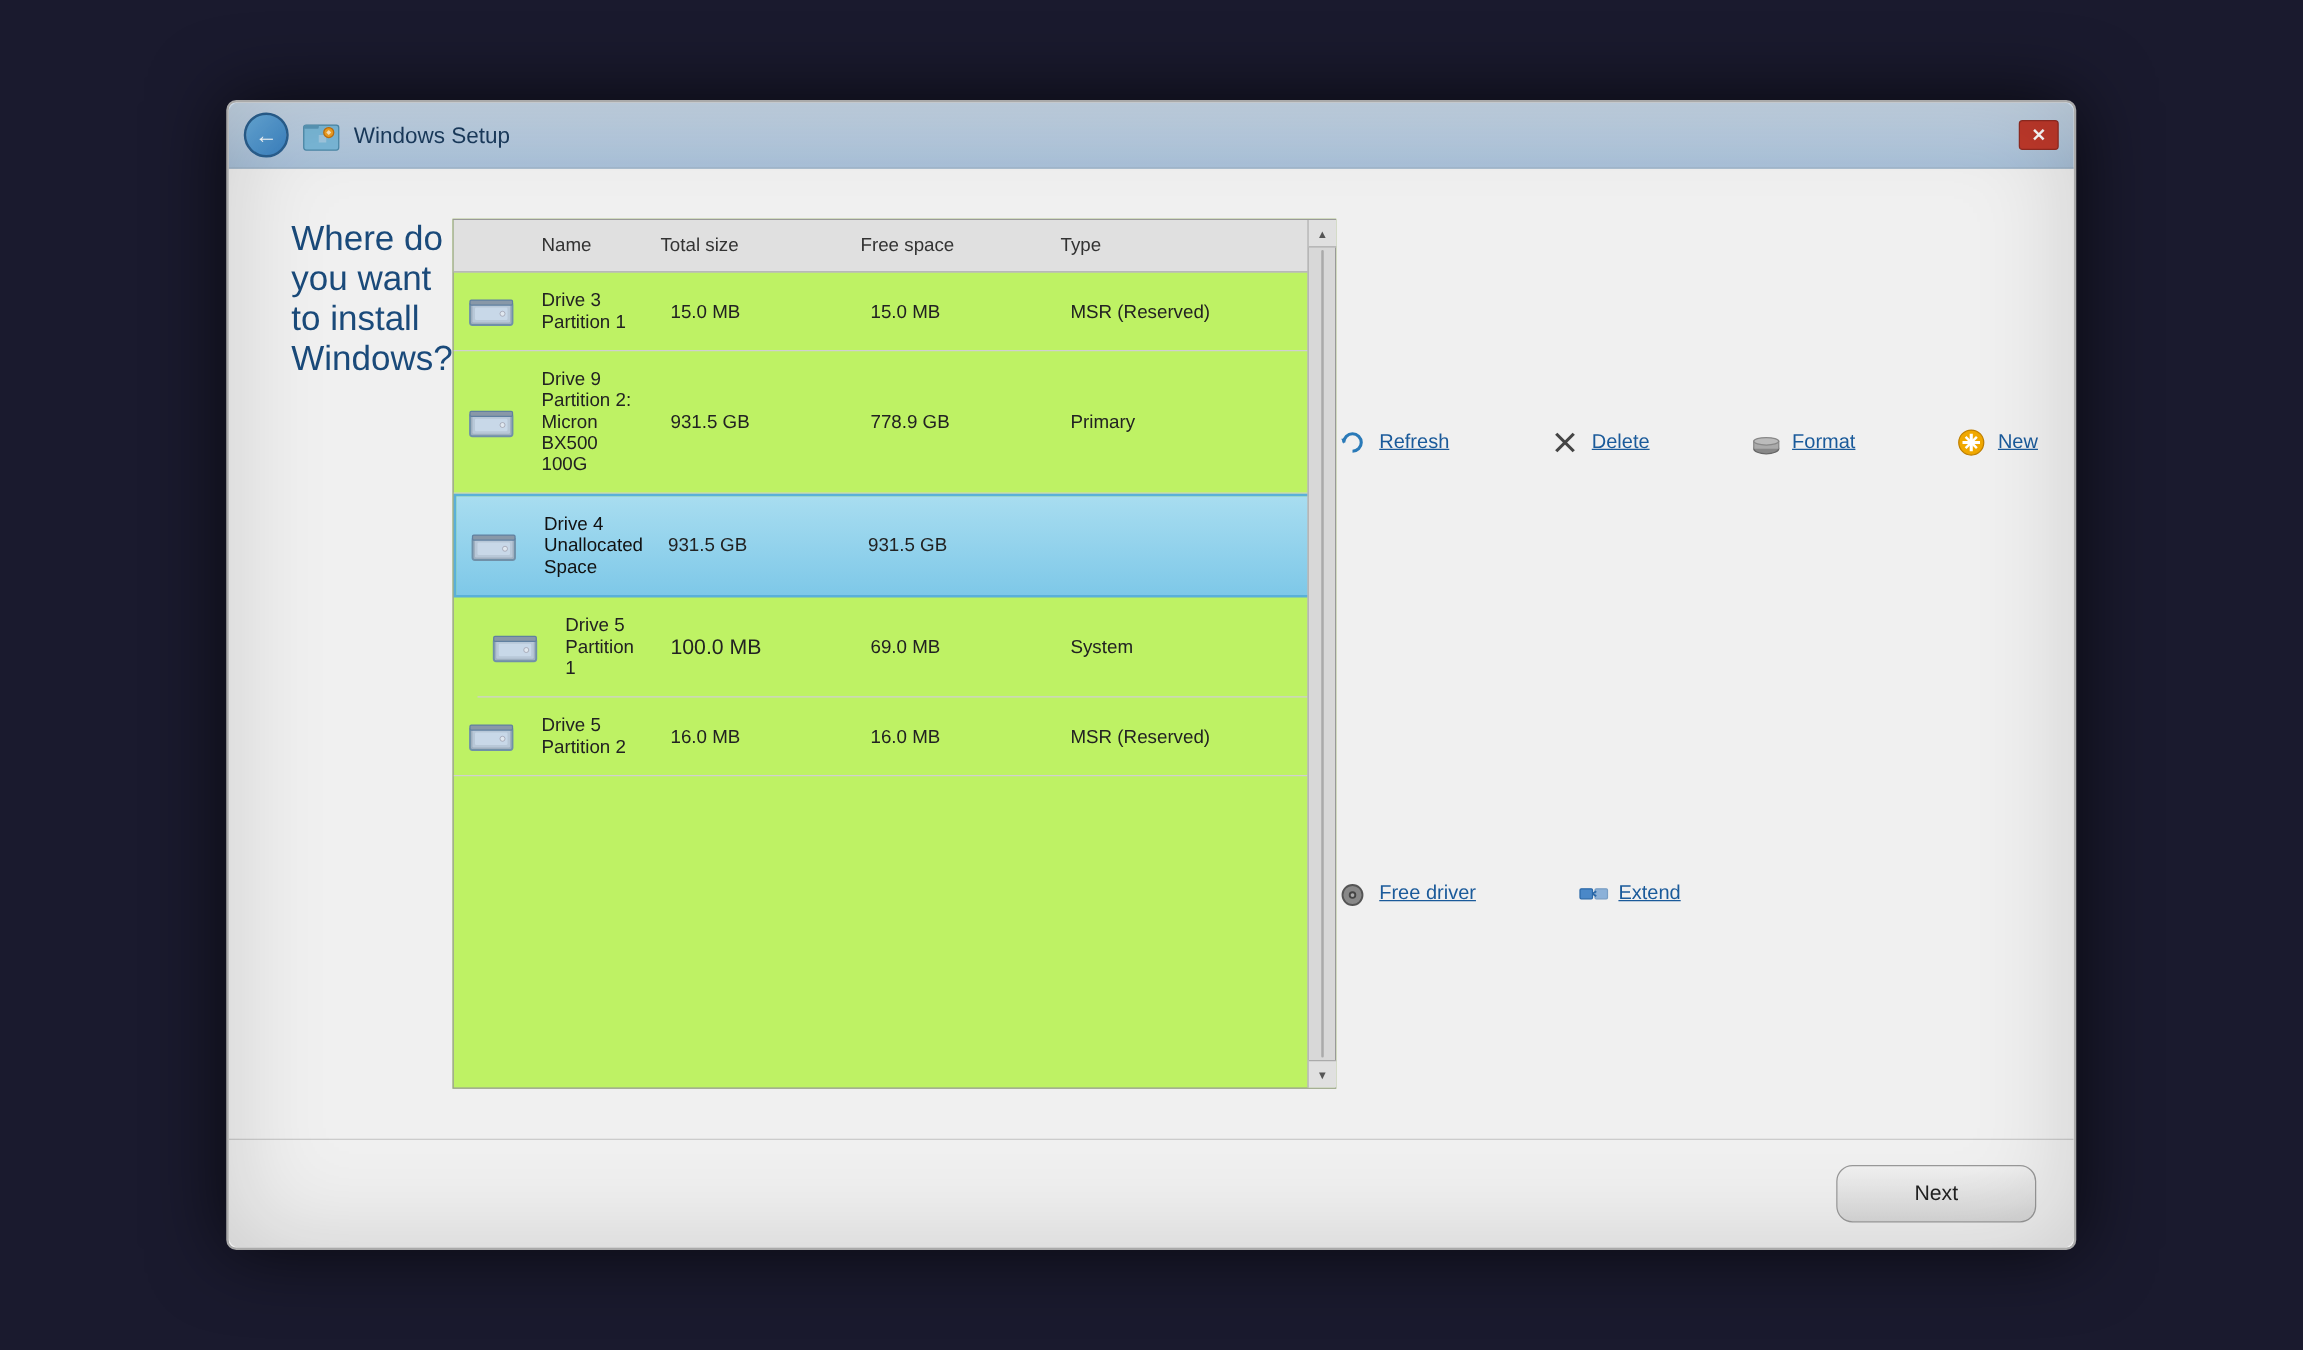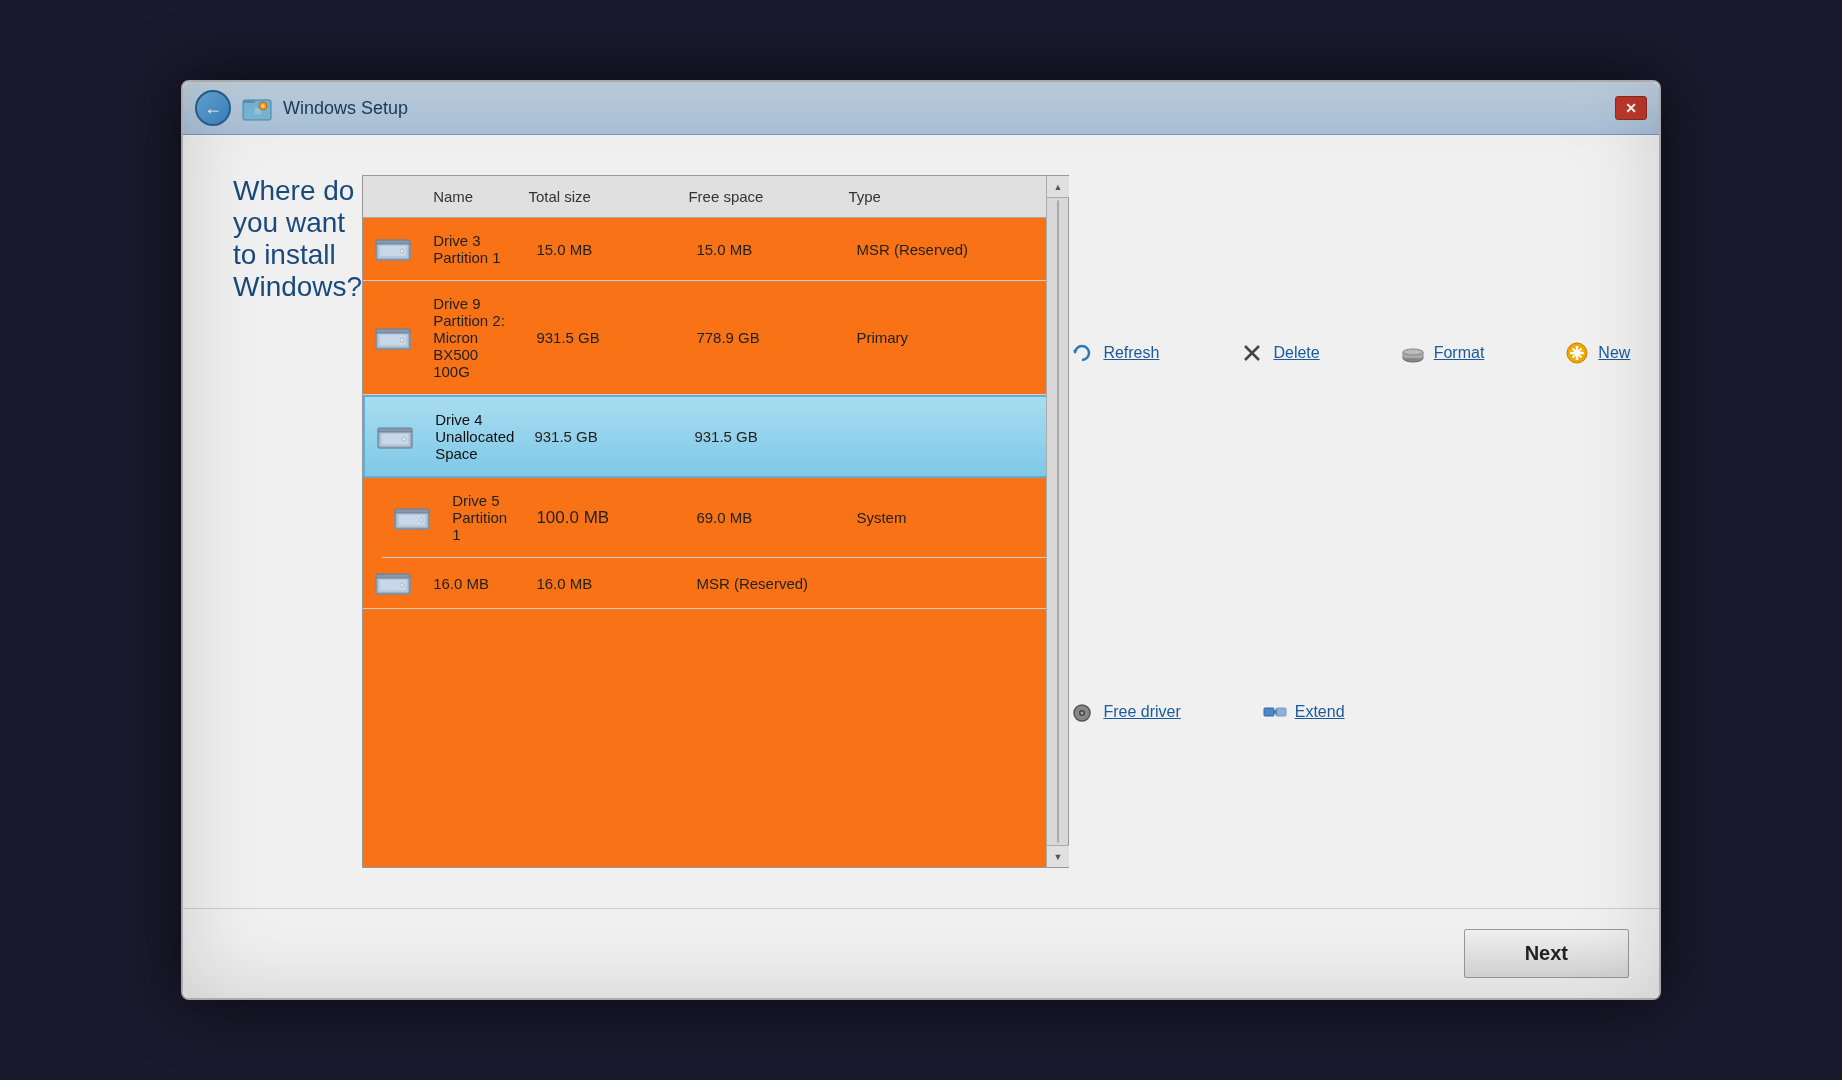--- a/index.html
+++ b/index.html
@@ -164,26 +164,25 @@
       justify-content: flex-end;
       padding: 20px 30px;
       background: #f0f0f0;
       border-top: 1px solid #ccc;
     }
 
     .next-button {
       padding: 12px 60px;
       background: linear-gradient(to bottom, #f0f0f0, #d8d8d8);
       border: 1px solid #999;
-      border-radius: 2px;
-      font-size: 20px;
+      border-radius: 13px;
+      font-size: 17px;
       color: #222;
       cursor: pointer;
       min-width: 160px;
-      font-weight: bold;
     }
 
     .table-container {
       position: relative;
     }
 
     .scrollbar-column {
       position: absolute;
       right: 0;
       top: 0;
@@ -242,21 +241,21 @@
         </svg>
       </div>
       <span class="title-text">Windows Setup</span>
     </div>
     <div class="close-button">✕</div>
   </div>
 
   <div class="content">
     <div class="page-title">Where do you want to install Windows?</div>
 
-    <div class="table-container" style="position:relative; border: 1px solid #999; background: #f97316;">
+    <div class="table-container" style="position:relative; border: 1px solid #999; background: #bef264;">
 
       <div class="table-header">
         <div class="table-header-cell"></div>
         <div class="table-header-cell">Name</div>
         <div class="table-header-cell">Total size</div>
         <div class="table-header-cell">Free space</div>
         <div class="table-header-cell">Type</div>
         <div class="table-header-cell"></div>
       </div>
 
@@ -329,20 +328,21 @@
           <div style="display: grid; grid-template-columns: 60px 1fr 160px 160px 200px 22px; border-bottom: 1px solid rgb(208, 208, 208); padding: 10px 0px; align-items: center; cursor: pointer;">
             <div style="display: flex; align-items: center; justify-content: center;">
       <svg width="38" height="30" viewBox="0 0 38 30">
         <rect x="2" y="8" width="34" height="18" rx="2" fill="#a0b0c0" stroke="#7090a8" stroke-width="1.5"></rect>
         <rect x="4" y="10" width="30" height="14" rx="1" fill="#b8c8d8"></rect>
         <rect x="6" y="12" width="26" height="10" rx="1" fill="#c8d8e8"></rect>
         <rect x="2" y="6" width="34" height="4" rx="1" fill="#8898a8" stroke="#6080a0" stroke-width="1"></rect>
         <circle cx="28" cy="17" r="2" fill="#e0e8f0" stroke="#9090a0" stroke-width="0.5"></circle>
       </svg>
     </div>
+            <div style="padding: 4px 10px; font-size: 15px; color: rgb(34, 34, 34);">Drive 5 Partition 2</div>
             <div style="padding: 4px 10px; font-size: 15px; color: rgb(34, 34, 34);">16.0 MB</div>
             <div style="padding: 4px 10px; font-size: 15px; color: rgb(34, 34, 34);">16.0 MB</div>
             <div style="padding: 4px 10px; font-size: 15px; color: rgb(34, 34, 34);">MSR (Reserved)</div>
             <div></div>
           </div>
         </div>
 
       <div class="scrollbar-column">
         <div class="scroll-arrow-up">▲</div>
         <div style="flex:1; background:#c8c8c8; margin:2px; border:1px solid #aaa; border-radius:2px; min-height:20px;"></div>

